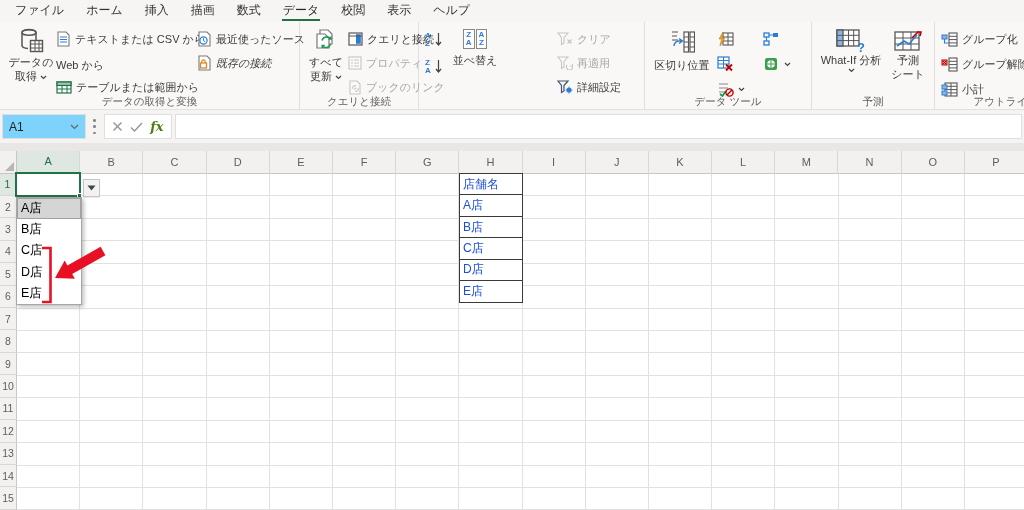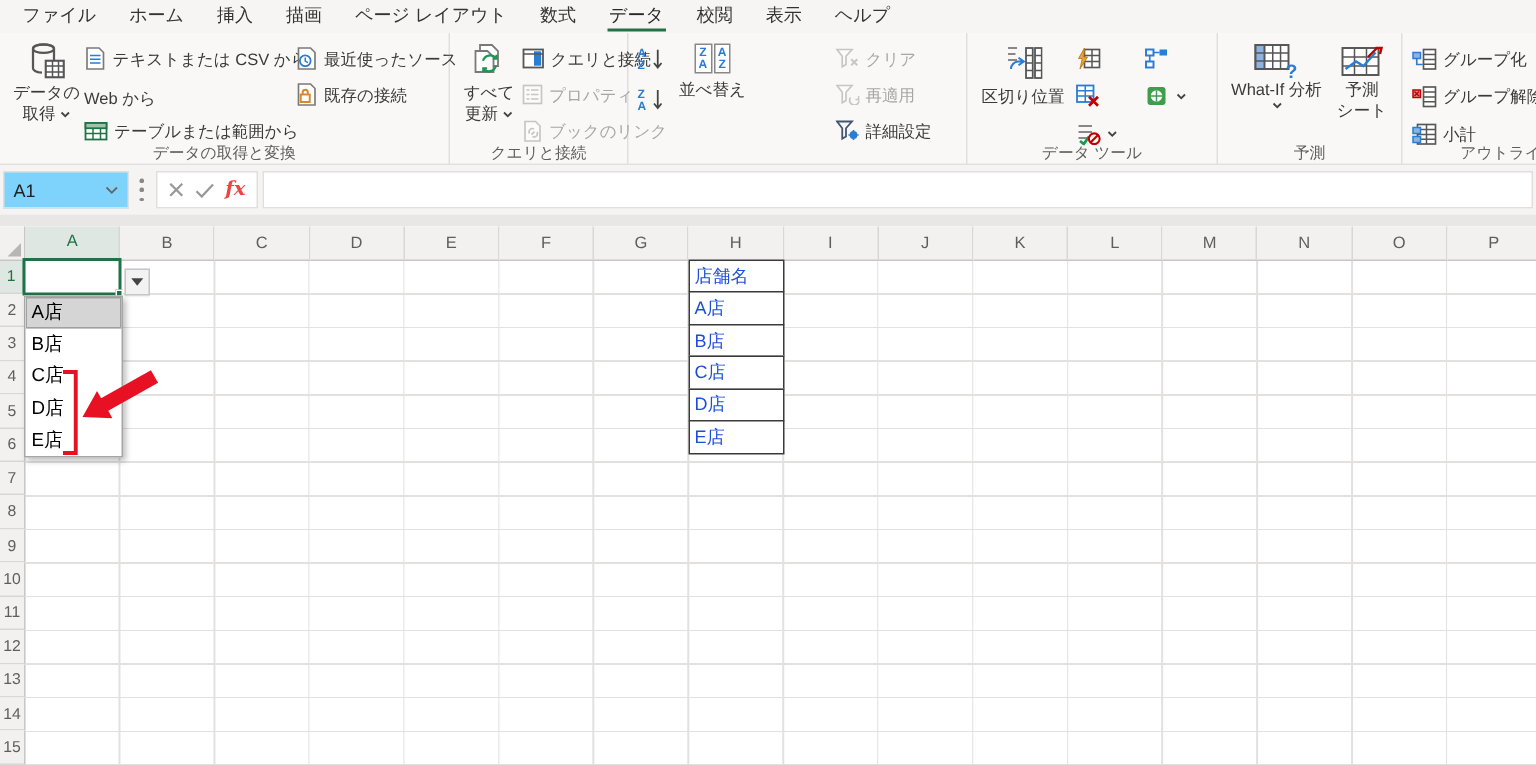--- a/index.html
+++ b/index.html
@@ -25,21 +25,21 @@
   .chev{display:inline-block;}
   .azbox{display:flex;flex-direction:column;font-size:8px;font-weight:bold;color:#2b7cd3;line-height:8px;}
   .sortbx{display:flex;flex-direction:column;font-size:8px;font-weight:bold;line-height:8px;border:1px solid #8a8886;background:#fff;color:#2b7cd3;padding:1px 2px;}
   
   .fbar{position:absolute;left:0;top:110px;width:1024px;height:33px;background:#f5f4f3;}
   .namebox{position:absolute;left:2px;top:4px;width:84px;height:25px;background:#7dd3fc;border:1px solid #e1dfdd;display:flex;align-items:center;padding:0 6px;font-size:12px;color:#222;}
   .namebox .nb-chev{margin-left:auto;}
   .fdots{position:absolute;left:93px;top:9px;width:3px;height:15px;display:flex;flex-direction:column;justify-content:space-between;}
   .fdots i{width:2.5px;height:2.5px;border-radius:50%;background:#8a8886;}
   .fxbox{position:absolute;left:104px;top:4px;width:68px;height:25px;background:#fff;border:1px solid #e1dfdd;display:flex;align-items:center;justify-content:space-around;padding:0 4px;}
-  .fxtext{font-family:"DejaVu Serif","Liberation Serif",serif;font-style:italic;font-weight:bold;font-size:13px;color:#ef4444;}
+  .fxtext{font-family:"DejaVu Serif","Liberation Serif",serif;font-style:italic;font-weight:bold;font-size:13px;color:#4d7c0f;}
   .ffield{position:absolute;left:175px;top:4px;width:847px;height:25px;background:#fff;border:1px solid #e1dfdd;font-size:12px;padding:0 5px;display:flex;align-items:center;color:#222;}
   .fgap{position:absolute;left:0;top:143px;width:1024px;height:8px;background:#e8e7e6;}
   
   .sheet{position:absolute;left:0;top:151px;width:1024px;height:359px;background:#fff;}
   .corner{position:absolute;left:0;top:0;width:17px;height:22.5px;background:#f2f1f0;border-right:1px solid #c8c7c5;border-bottom:1px solid #c8c7c5;}
   .corner:after{content:"";position:absolute;right:2px;bottom:2px;border-left:9px solid transparent;border-bottom:9px solid #b8b6b4;}
   .colhdrs{position:absolute;left:17px;top:0;width:1007px;height:22.5px;display:flex;}
   .ch{width:63.2px;flex:0 0 63.2px;display:flex;align-items:center;justify-content:center;font-size:11px;color:#5f5e5c;background:#f2f1f0;border-right:1px solid #d8d7d5;border-bottom:1px solid #c8c7c5;cursor:pointer;}
   .ch.sel{background:#dfe7e2;color:#1e7145;border-bottom:2px solid #217346;}
   .rowhdrs{position:absolute;left:0;top:22.5px;width:17px;height:336.5px;display:flex;flex-direction:column;}
@@ -77,23 +77,20 @@
     <div class="mtab">
         <span class="t">ホーム</span>
       </div>
     <div class="mtab">
         <span class="t">挿入</span>
       </div>
     <div class="mtab">
         <span class="t">描画</span>
       </div>
     <div class="mtab">
-        <span class="t">ページ レイアウト</span>
-      </div>
-    <div class="mtab">
         <span class="t">数式</span>
       </div>
     <div class="mtab active">
         <span class="t">データ</span>
       </div>
     <div class="mtab">
         <span class="t">校閲</span>
       </div>
     <div class="mtab">
         <span class="t">表示</span>
@@ -143,21 +140,21 @@
         <span>テーブルまたは範囲から</span>
       </div>
       <div class="ritem" style="left:197px;top:8px;">
         <svg width="15" height="16" viewBox="0 0 15 16">
             <path d="M2 1h8l3 3v11H2z" fill="#fff" stroke="#7a7977" stroke-width="1.1"></path>
             <circle cx="6.5" cy="9.5" r="3.6" fill="#fff" stroke="#2b7cd3" stroke-width="1.2"></circle>
             <path d="M6.5 7.3v2.4l1.8 1" stroke="#2b7cd3" stroke-width="1" fill="none"></path>
           </svg>
         <span>最近使ったソース</span>
       </div>
-      <div class="ritem" style="left:197px;top:32px;">
+      <div class="ritem" style="left:197px;top:32px;font-style:italic;">
         <svg width="15" height="16" viewBox="0 0 15 16">
             <path d="M2 1h8l3 3v11H2z" fill="#fff" stroke="#7a7977" stroke-width="1.1"></path>
             <rect x="3.5" y="8" width="6" height="5" fill="#fff" stroke="#d8882a" stroke-width="1.3"></rect>
             <path d="M4.8 8V6.5a1.7 1.7 0 013.4 0V8" fill="none" stroke="#d8882a" stroke-width="1.3"></path>
           </svg>
         <span>既存の接続</span>
       </div>
       <div class="rlabel">データの取得と変換</div>
     </div>
 

